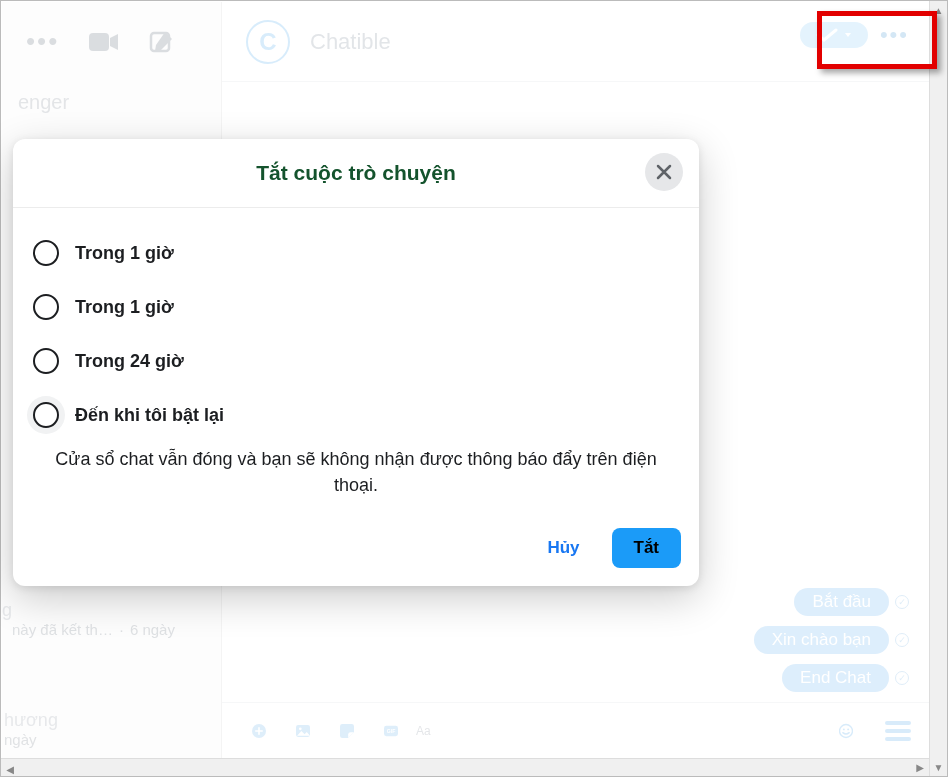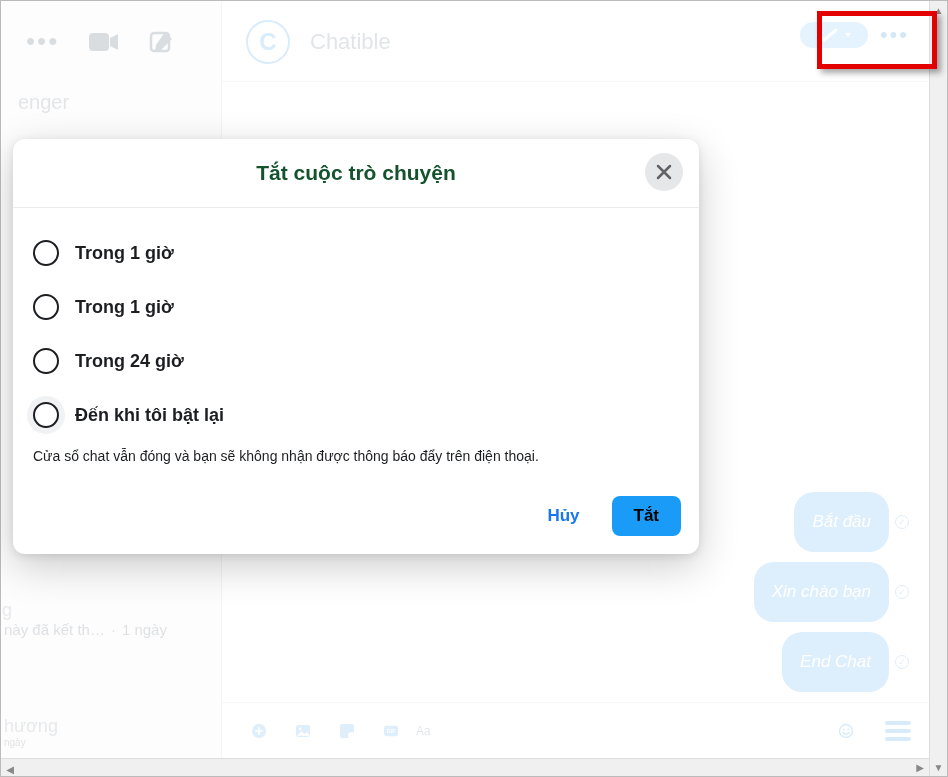--- a/index.html
+++ b/index.html
@@ -12,36 +12,36 @@
   .scrollbar-h { position:absolute; left:0; right:18px; bottom:0; height:18px; background:#f0f0f0; border-top:1px solid #ddd;}
   .scrollbar-h .arrow-l, .scrollbar-h .arrow-r { width:18px; height:100%; display:inline-flex; align-items:center; justify-content:center; color:#888; font-size:10px;}
   .scrollbar-h .arrow-r { float:right;}
 
   .app { position:absolute; left:1px; top:1px; right:18px; bottom:18px; display:flex; background:#f5f6f7; }
   .sidebar { width:220px; background:#fafafa; border-right:1px solid #e6e6e6; padding-top:24px; }
   .sidebar-top { display:flex; align-items:center; gap:30px; padding:0 24px 20px;}
   .sidebar-top .icon, .header-right .icon { color:#aeb4bb; }
   .sidebar-label { color:#c1c5cb; font-size:20px; padding:14px 16px; }
   .sidebar-g { position:absolute; bottom:120px; left:0; color:#c9cdd2; font-size:18px; }
-  .sidebar-sub { color:#b7bcc2; font-size:15px; display:flex; align-items:center; gap:6px; padding-left:2px;}
+  .sidebar-sub { color:#b7bcc2; font-size:15px; display:flex; align-items:center; gap:6px; padding-left:10px;}
   .sidebar-bot { position:absolute; bottom:10px; left:2px; color:#c9cdd2; font-size:18px;}
-  .sidebar-bot .sub { color:#bbbfc4; font-size:10px;}
+  .sidebar-bot .sub { color:#bbbfc4; font-size:15px;}
 
   .main { flex:1; position:relative; background:#fff; display:flex; flex-direction:column;}
   .header { height:80px; border-bottom:1px solid #eceef0; display:flex; align-items:center; padding:0 24px; position:relative;}
   .avatar-c { width:44px; height:44px; border-radius:50%; border:2px solid #a8d6f7; display:flex; align-items:center; justify-content:center; color:#a8d6f7; font-size:24px; font-weight:700;}
   .title { margin-left:20px; color:#bfc5cc; font-size:22px; font-weight:400;}
   .header-right { position:absolute; right:20px; top:20px; display:flex; align-items:center; gap:12px;}
   .checkpill { background:#c3e5fa; border-radius:18px; padding:6px 16px; display:flex; align-items:center; gap:6px; color:#fff;}
   .highlight-box { position:absolute; right:10px; top:10px; width:120px; height:58px; border:5px solid #e20000; box-shadow:4px 4px 6px rgba(0,0,0,0.35); pointer-events:none;}
   .more-dots { color:#9fc9e8; font-size:22px; letter-spacing:2px;}
 
   .chat-body { flex:1; position:relative;}
   .bubbles { position:absolute; right:20px; bottom:10px; display:flex; flex-direction:column; align-items:flex-end; gap:10px;}
-  .bubble { background:#b4d9f8; color:#fff; border-radius:20px; padding:20px 18px; font-size:17px; position:relative;font-style:italic;}
+  .bubble { background:#b4d9f8; color:#fff; border-radius:20px; padding:4px 18px; font-size:17px; position:relative;}
   .bubble-wrap { display:flex; align-items:center; gap:6px;}
   .sent-icon { width:14px; height:14px; border:1.5px solid #b9d7ef; border-radius:50%; display:flex; align-items:center; justify-content:center; color:#b9d7ef; font-size:9px;}
 
   .composer { height:56px; border-top:1px solid #eceef0; display:flex; align-items:center; padding:0 18px; gap:18px;}
   .comp-icon { width:26px; height:26px; display:flex; align-items:center; justify-content:center; color:#b6d9f4;padding-left:12px; }
   .aa { color:#c4c8ce; font-size:12px; flex:1;}
   .smile { margin-left:auto; }
   .hamburger { display:flex; flex-direction:column; gap:4px; margin-left:14px;}
   .hamburger span{ width:26px; height:4px; background:#a8d3f4; border-radius:2px;}
 
@@ -57,21 +57,21 @@
   .modal-header { position:relative; padding:22px 20px; border-bottom:1px solid #ececec; text-align:center;}
   .modal-title { font-size:21px; font-weight:700; color:#14532d;}
   .modal-close { position:absolute; right:16px; top:14px; width:38px; height:38px; border-radius:50%; background:#e6e7e9; display:flex; align-items:center; justify-content:center; color:#5f6368; cursor:pointer;}
   .modal-body { padding:18px 20px 4px;}
   .option { display:flex; align-items:center; gap:16px; padding:14px 0; font-size:18px; color:#1c1e21; cursor:pointer;}
   .radio { width:26px; height:26px; border:2.5px solid #1c1e21; border-radius:50%; display:flex; align-items:center; justify-content:center; flex-shrink:0; background:#fff;}
   .radio.selected { border-color:#1877f2; box-shadow:0 0 0 4px #e7f0fd;}
   .radio.selected .dot { width:12px; height:12px; border-radius:50%; background:#1877f2;}
   .radio.hover { box-shadow:0 0 0 6px #f1f2f3;}
   .option-text { font-weight:600; }
-  .desc { font-size:14px; color:#1c1e21; line-height:1.45; padding:4px 0 18px;}
+  .desc { font-size:18px; color:#1c1e21; line-height:1.45; padding:4px 0 18px;text-align:center;}
   .modal-footer { padding:8px 18px 18px; display:flex; justify-content:flex-end; gap:12px;}
   .btn-cancel { background:transparent; border:none; color:#1877f2; font-size:17px; font-weight:600; padding:10px 20px; border-radius:8px; cursor:pointer;}
   .btn-primary { background:#1b9bf8; border:none; color:#000000; font-size:17px; font-weight:700; padding:10px 22px; border-radius:8px; cursor:pointer;}
 
   svg { display:block; }
 </style>
 </head>
 <body>
 
 <div class="frame">
@@ -94,21 +94,21 @@
             </svg>
         </span>
       </div>
       <div class="sidebar-label">enger</div>
 
       <div class="sidebar-g">
         <div>g</div>
         <div class="sidebar-sub">
           <span>này đã kết th…</span>
           <span>·</span>
-          <span>1 ngày</span>
+          <span>6 ngày</span>
         </div>
       </div>
       <div class="sidebar-bot">
         <div>hương</div>
         <div class="sub">ngày</div>
       </div>
     </div>
 
     <div class="main">
       <div class="header">

